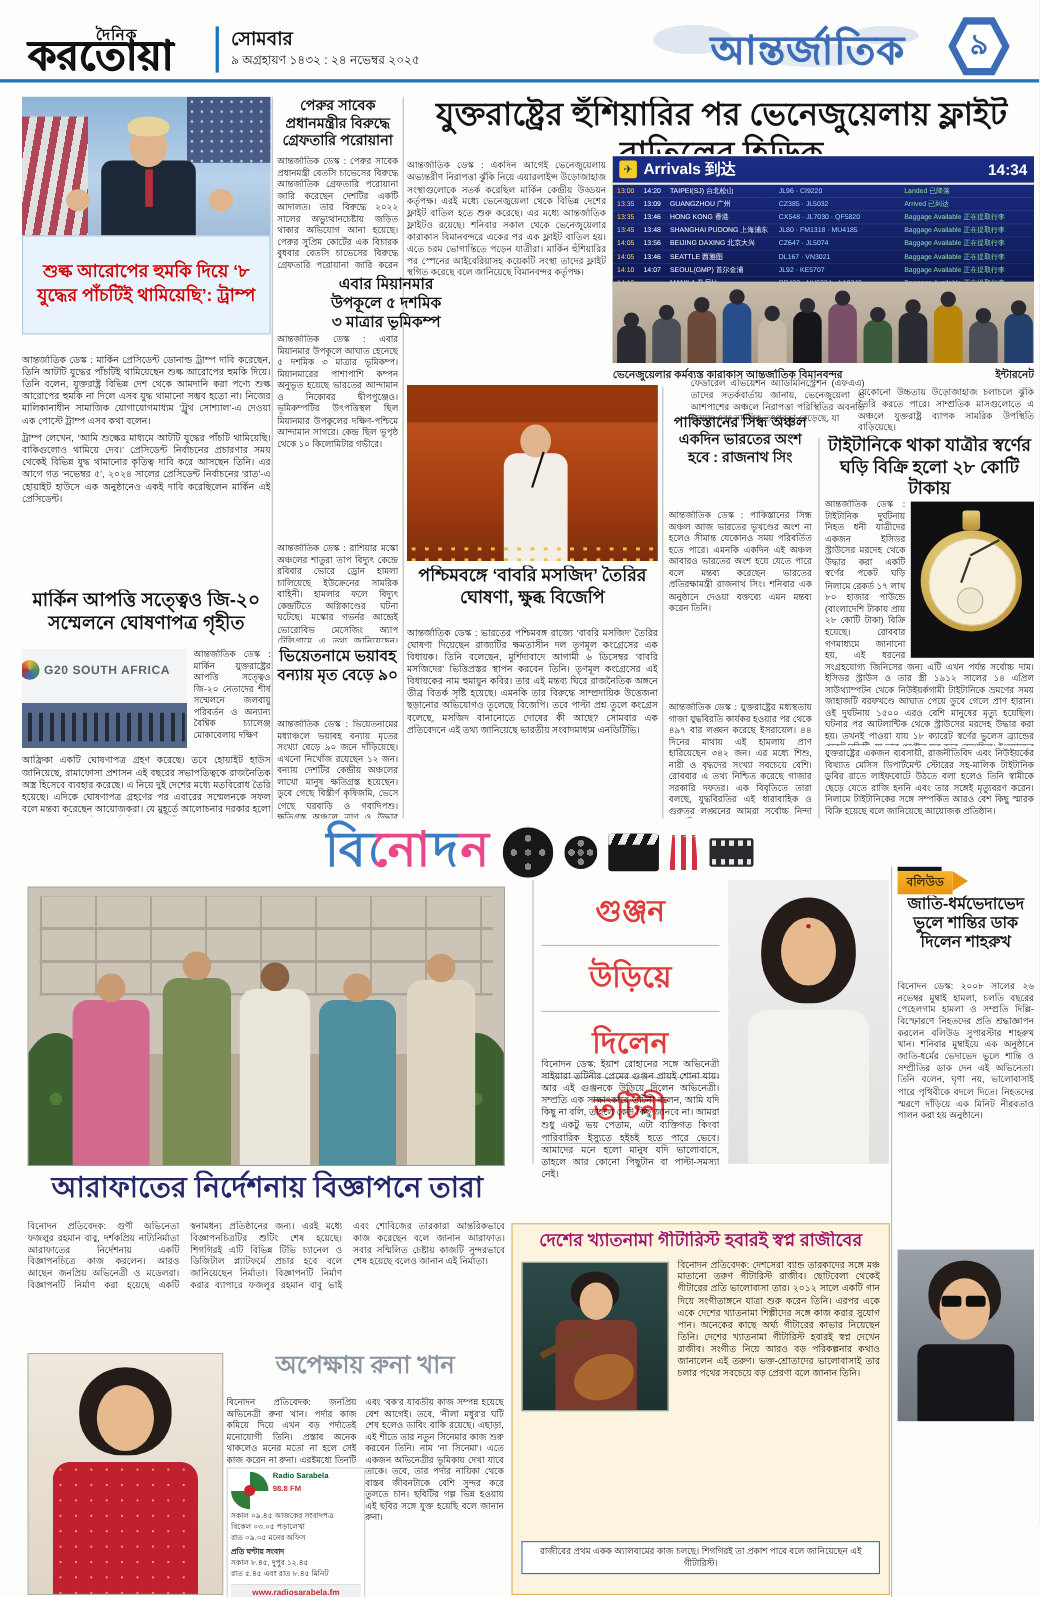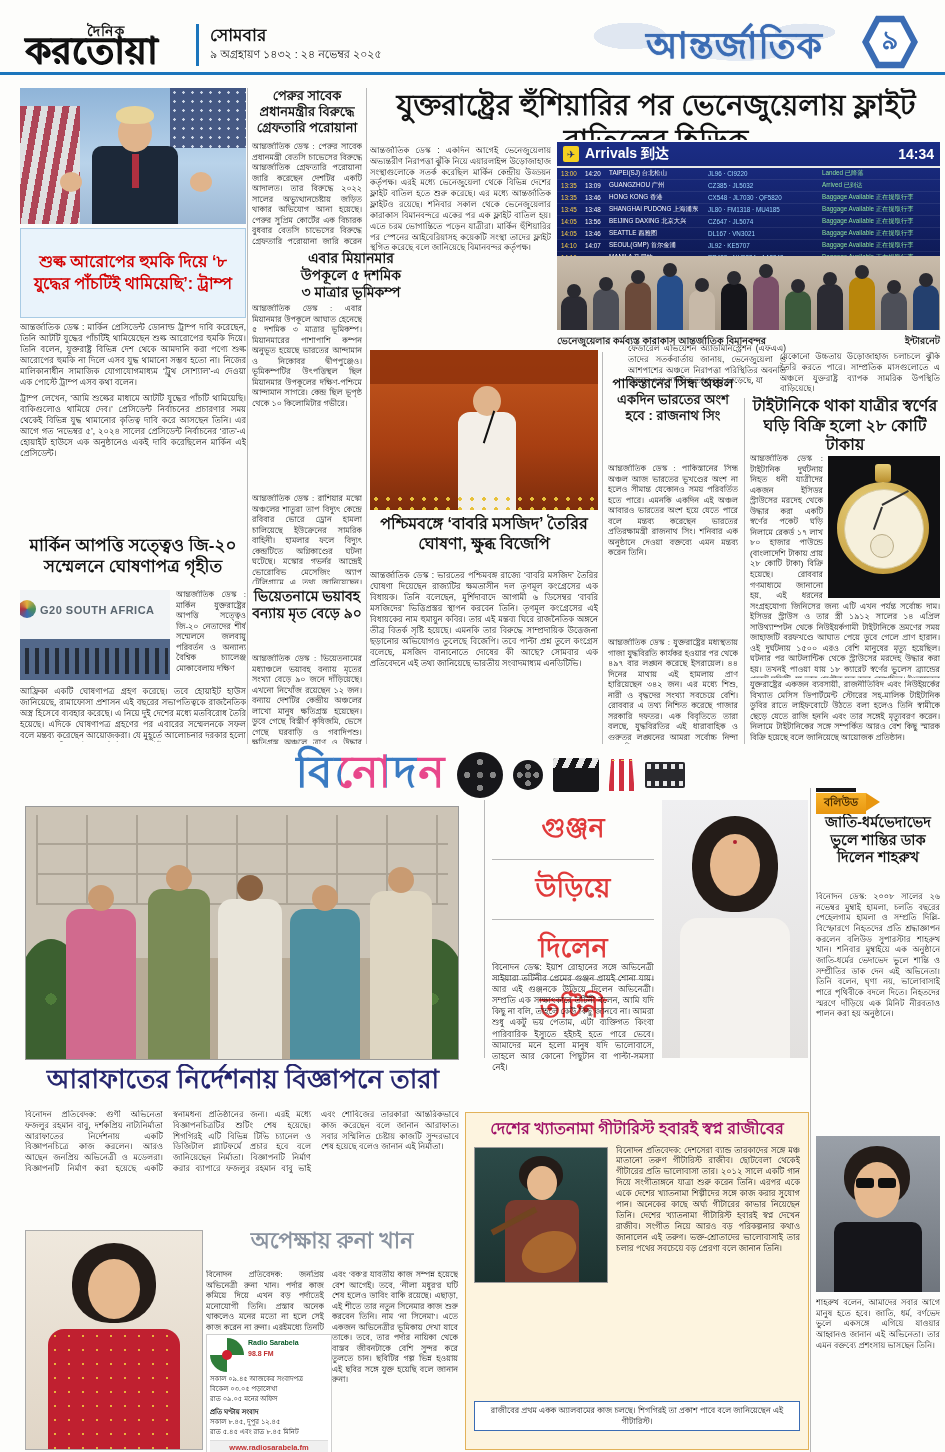--- a/index.html
+++ b/index.html
@@ -179,21 +179,21 @@
   <div class="ph trump-ph" style="left:20px;top:88px;width:226px;height:136px;">
     <div class="flagstripes"></div>
     <div class="flagblue"></div>
     <div class="suit" style="left:72px;top:58px;width:86px;height:78px;"></div>
     <div class="fig-head" style="left:98px;top:26px;width:34px;height:38px;"></div>
     <div class="hairT" style="left:96px;top:18px;width:38px;height:18px;"></div>
     <div class="tie" style="left:112px;top:66px;"></div>
     <div class="fig-head" style="left:40px;top:84px;width:22px;height:20px;"></div>
     <div class="fig-head" style="left:170px;top:84px;width:22px;height:20px;"></div>
   </div>
-  <div class="trump-box abs" style="left:20px;top:228px;width:224px;height:88px;">
+  <div class="trump-box abs" style="left:20px;top:214px;width:224px;height:88px;">
     <div>শুল্ক আরোপের হুমকি দিয়ে ‘৮ যুদ্ধের পাঁচটিই থামিয়েছি’: ট্রাম্প</div>
   </div>
   <div class="abs just body-txt" style="left:20px;top:322px;width:226px;height:210px;">
     <p>আন্তর্জাতিক ডেস্ক : মার্কিন প্রেসিডেন্ট ডোনাল্ড ট্রাম্প দাবি করেছেন, তিনি আটটি যুদ্ধের পাঁচটিই থামিয়েছেন শুল্ক আরোপের হুমকি দিয়ে। তিনি বলেন, যুক্তরাষ্ট্র বিভিন্ন দেশ থেকে আমদানি করা পণ্যে শুল্ক আরোপের হুমকি না দিলে এসব যুদ্ধ থামানো সম্ভব হতো না। নিজের মালিকানাধীন সামাজিক যোগাযোগমাধ্যম ‘ট্রুথ সোশ্যাল’-এ দেওয়া এক পোস্টে ট্রাম্প এসব কথা বলেন।</p>
     <p>ট্রাম্প লেখেন, ‘আমি শুল্কের মাধ্যমে আটটি যুদ্ধের পাঁচটি থামিয়েছি। বাকিগুলোও থামিয়ে দেব।’ প্রেসিডেন্ট নির্বাচনের প্রচারণার সময় থেকেই বিভিন্ন যুদ্ধ থামানোর কৃতিত্ব দাবি করে আসছেন তিনি। এর আগে গত ‘নভেম্বর ৫’, ২০২৪ সালের প্রেসিডেন্ট নির্বাচনের ‘রাত’-এ হোয়াইট হাউসে এক অনুষ্ঠানেও একই দাবি করেছিলেন মার্কিন এই প্রেসিডেন্ট।</p>
   </div>
   <div class="abs h-center" style="left:20px;top:536px;width:226px;height:50px;font-size:17px;">মার্কিন আপত্তি সত্ত্বেও জি-২০ সম্মেলনে ঘোষণাপত্র গৃহীত</div>
   <div class="ph g20-ph" style="left:20px;top:590px;width:150px;height:90px;">
     <div class="g20-logo"></div>
     <div class="g20-txt" style="left:20px;">G20 SOUTH AFRICA</div>
@@ -381,21 +381,20 @@
   </div>
   <div class="abs h-center" style="left:816px;top:814px;width:124px;height:72px;font-size:14.5px;">জাতি-ধর্মভেদাভেদ ভুলে শান্তির ডাক দিলেন শাহরুখ</div>
   <div class="abs just body-txt" style="left:816px;top:892px;width:124px;height:240px;font-size:8.1px;">বিনোদন ডেস্ক: ২০০৮ সালের ২৬ নভেম্বর মুম্বাই হামলা, চলতি বছরের পেহেলগাম হামলা ও সম্প্রতি দিল্লি-বিস্ফোরণে নিহতদের প্রতি শ্রদ্ধাজ্ঞাপন করলেন বলিউড সুপারস্টার শাহরুখ খান। শনিবার মুম্বাইয়ে এক অনুষ্ঠানে জাতি-ধর্মের ভেদাভেদ ভুলে শান্তি ও সম্প্রীতির ডাক দেন এই অভিনেতা। তিনি বলেন, ঘৃণা নয়, ভালোবাসাই পারে পৃথিবীকে বদলে দিতে। নিহতদের স্মরণে দাঁড়িয়ে এক মিনিট নীরবতাও পালন করা হয় অনুষ্ঠানে।</div>
   <div class="ph srk-ph" style="left:816px;top:1136px;width:124px;height:156px;">
     <div class="hair-arc" style="left:28px;top:10px;width:66px;height:60px;"></div>
     <div class="face" style="left:38px;top:26px;width:46px;height:56px;"></div>
     <div class="shades" style="left:40px;top:42px;width:18px;height:10px;"></div>
     <div class="shades" style="left:62px;top:42px;width:18px;height:10px;"></div>
     <div class="suit" style="left:18px;top:86px;width:88px;height:70px;background:#15151a;"></div>
   </div>
-  <div class="abs just body-txt" style="left:816px;top:1298px;width:124px;height:148px;font-size:8.1px;">শাহরুখ বলেন, আমাদের সবার আগে মানুষ হতে হবে। জাতি, ধর্ম, বর্ণভেদ ভুলে একসঙ্গে এগিয়ে যাওয়ার আহ্বানও জানান এই অভিনেতা। তার এমন বক্তব্যে প্রশংসায় ভাসছেন তিনি।</div>
 
   <div class="abs h-center" style="left:28px;top:1064px;width:430px;height:40px;font-size:26px;color:#26266e;">আরাফাতের নির্দেশনায় বিজ্ঞাপনে তারা</div>
   <div class="abs just body-txt" style="left:25px;top:1110px;width:434px;height:112px;font-size:8.2px;column-count:3;column-gap:10px;">বিনোদন প্রতিবেদক: গুণী অভিনেতা ফজলুর রহমান বাবু, দর্শকপ্রিয় নাট্যনির্মাতা আরাফাতের নির্দেশনায় একটি বিজ্ঞাপনচিত্রে কাজ করলেন। আরও আছেন জনপ্রিয় অভিনেত্রী ও মডেলরা। বিজ্ঞাপনটি নির্মাণ করা হয়েছে একটি স্বনামধন্য প্রতিষ্ঠানের জন্য। এরই মধ্যে বিজ্ঞাপনচিত্রটির শুটিং শেষ হয়েছে। শিগগিরই এটি বিভিন্ন টিভি চ্যানেল ও ডিজিটাল প্ল্যাটফর্মে প্রচার হবে বলে জানিয়েছেন নির্মাতা। বিজ্ঞাপনটি নির্মাণ করার ব্যাপারে ফজলুর রহমান বাবু ভাই এবং শোবিজের তারকারা আন্তরিকভাবে কাজ করেছেন বলে জানান আরাফাত। সবার সম্মিলিত চেষ্টায় কাজটি সুন্দরভাবে শেষ হয়েছে বলেও জানান এই নির্মাতা।</div>
 
   <div class="abs h-center" style="left:206px;top:1228px;width:252px;height:36px;font-size:22px;color:#8a93a0;">অপেক্ষায় রুনা খান</div>
   <div class="ph runa-ph" style="left:25px;top:1230px;width:176px;height:218px;border:1px solid #aaa;">
     <div class="hair-arc" style="left:46px;top:12px;width:84px;height:80px;"></div>
     <div class="face" style="left:62px;top:28px;width:52px;height:60px;"></div>
     <div class="sari" style="left:22px;top:98px;width:132px;height:120px;"></div>
   </div>

